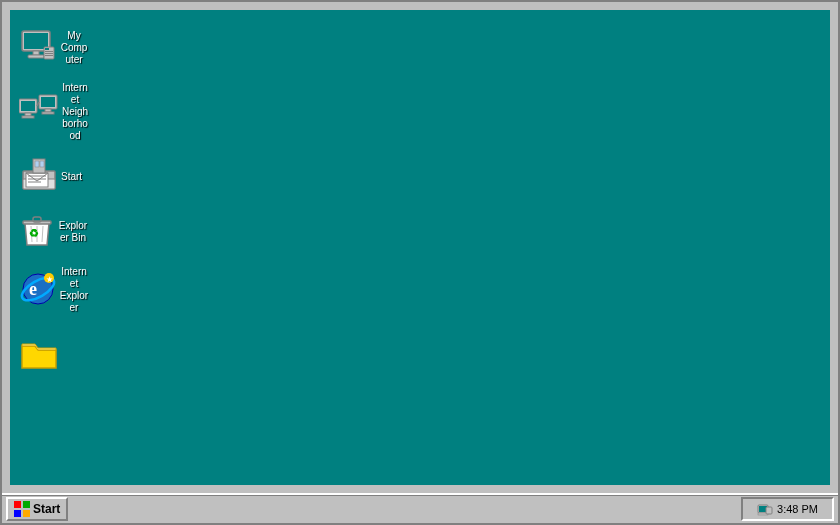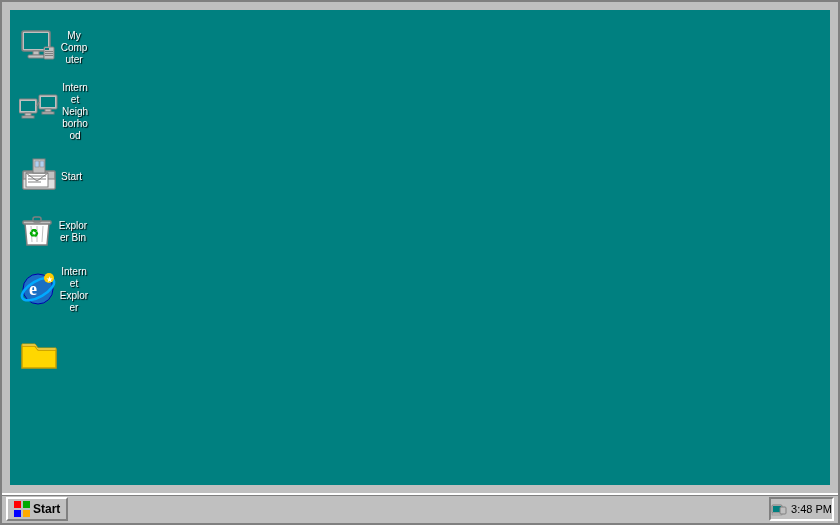--- a/index.html
+++ b/index.html
@@ -117,21 +117,21 @@
     .taskbar-spacer {
       flex: 1;
     }
 
     .system-tray {
       display: flex;
       align-items: center;
       gap: 4px;
       border: 2px solid;
       border-color: #808080 #ffffff #ffffff #808080;
-      padding: 2px 0;
+      padding: 2px 14px;
       height: 24px;
       font-size: 11px;
     }
 
     
     svg { display: block; }
 
     
     .my-computer-icon {
       position: relative;

